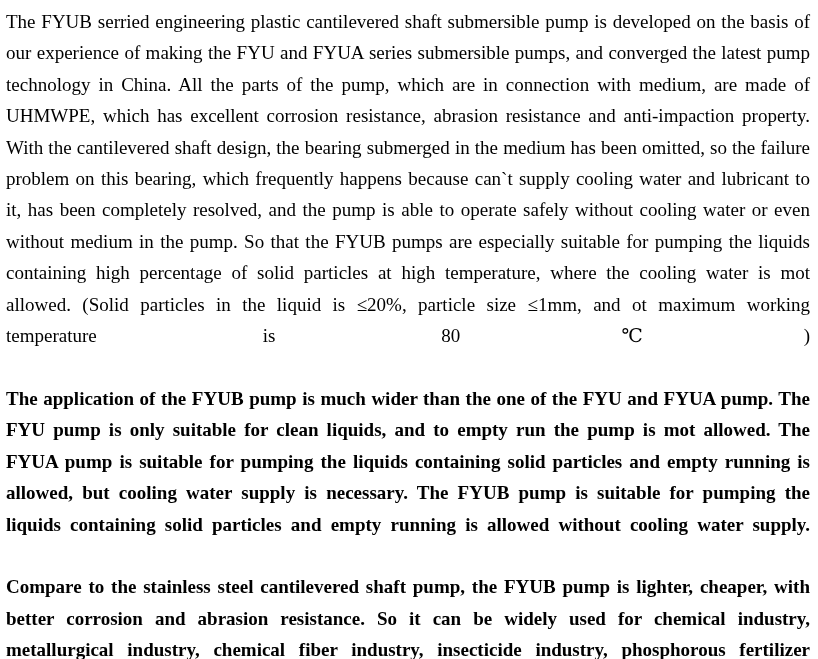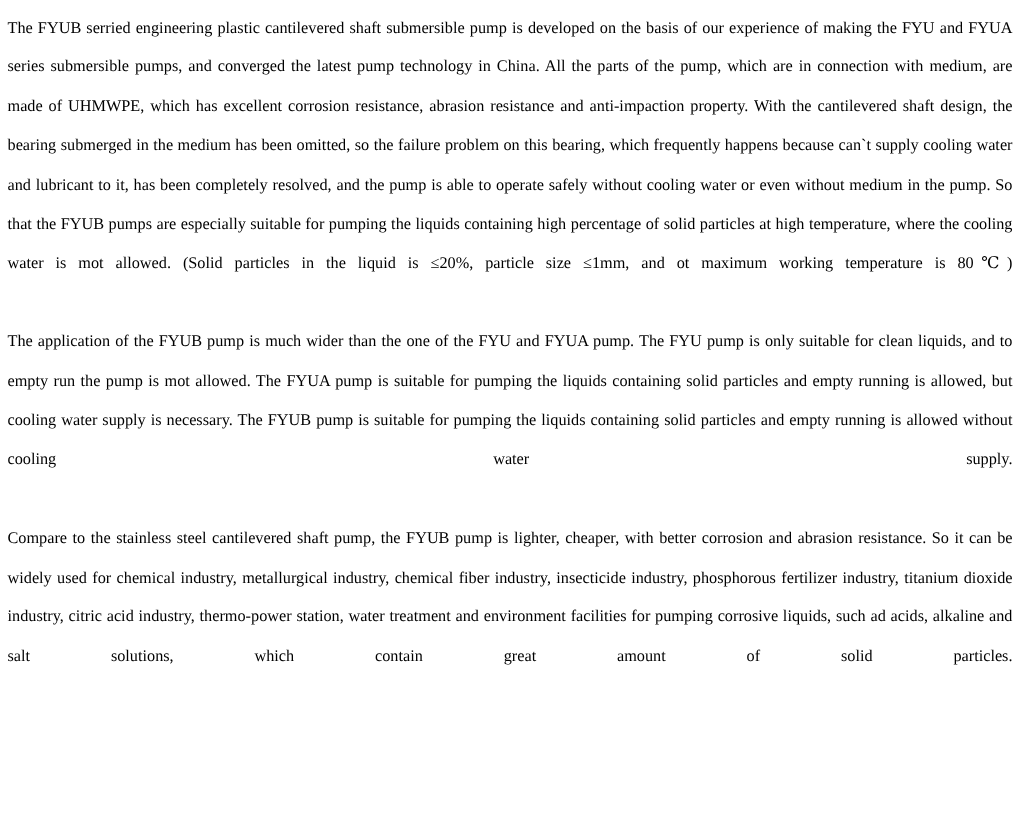--- a/index.html
+++ b/index.html
@@ -14,32 +14,33 @@
     font-family: "Liberation Serif", "DejaVu Serif", serif;
     color: #000000;
   }
   .page {
     width: 818px;
     height: 659px;
     box-sizing: border-box;
     padding: 6px 8px 0 6px;
   }
   .para {
-    font-size: 13px;
+    font-size: 19px;
     line-height: 31.4px;
     text-align: justify;
     text-justify: inter-word;
     margin: 0;
     padding: 0;
     -webkit-hyphens: none;
     hyphens: none;
     word-spacing: 0.2px;
   }
   .para + .para {
     margin-top: 0px;
+    font-weight: bold;
   }
   
   .para::after {
     content: "";
     display: inline-block;
     width: 100%;
   }
 </style>
 </head>
 <body>

